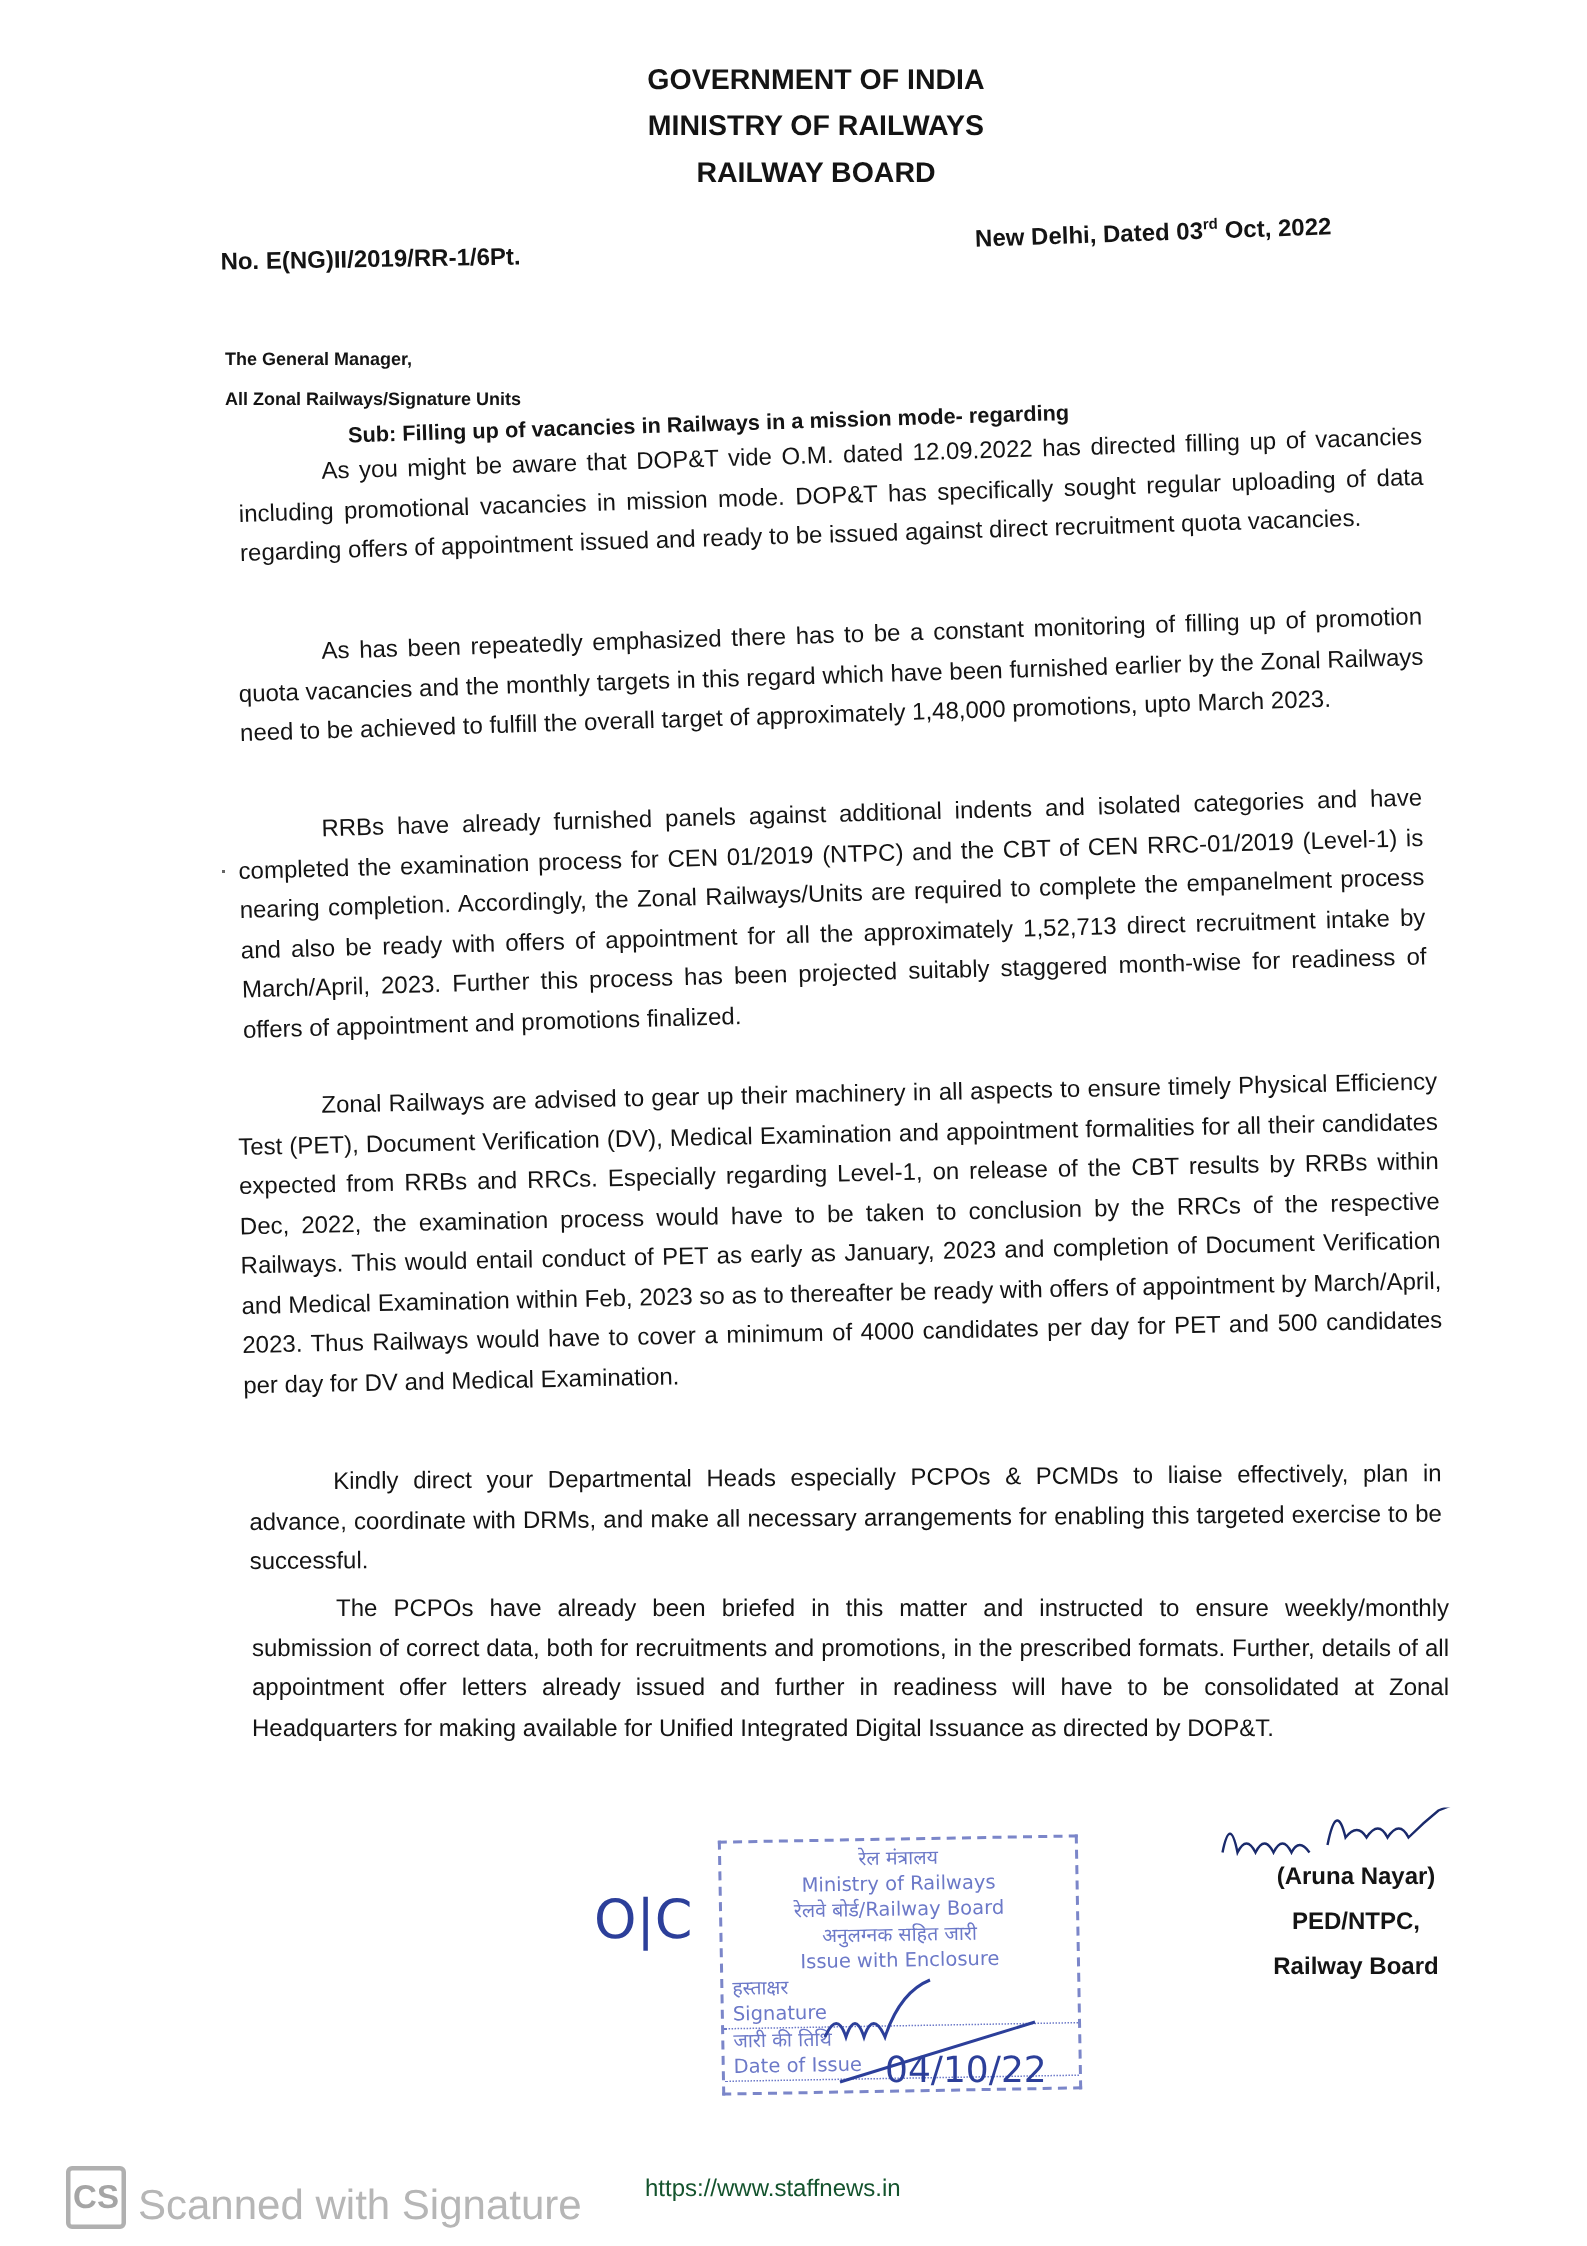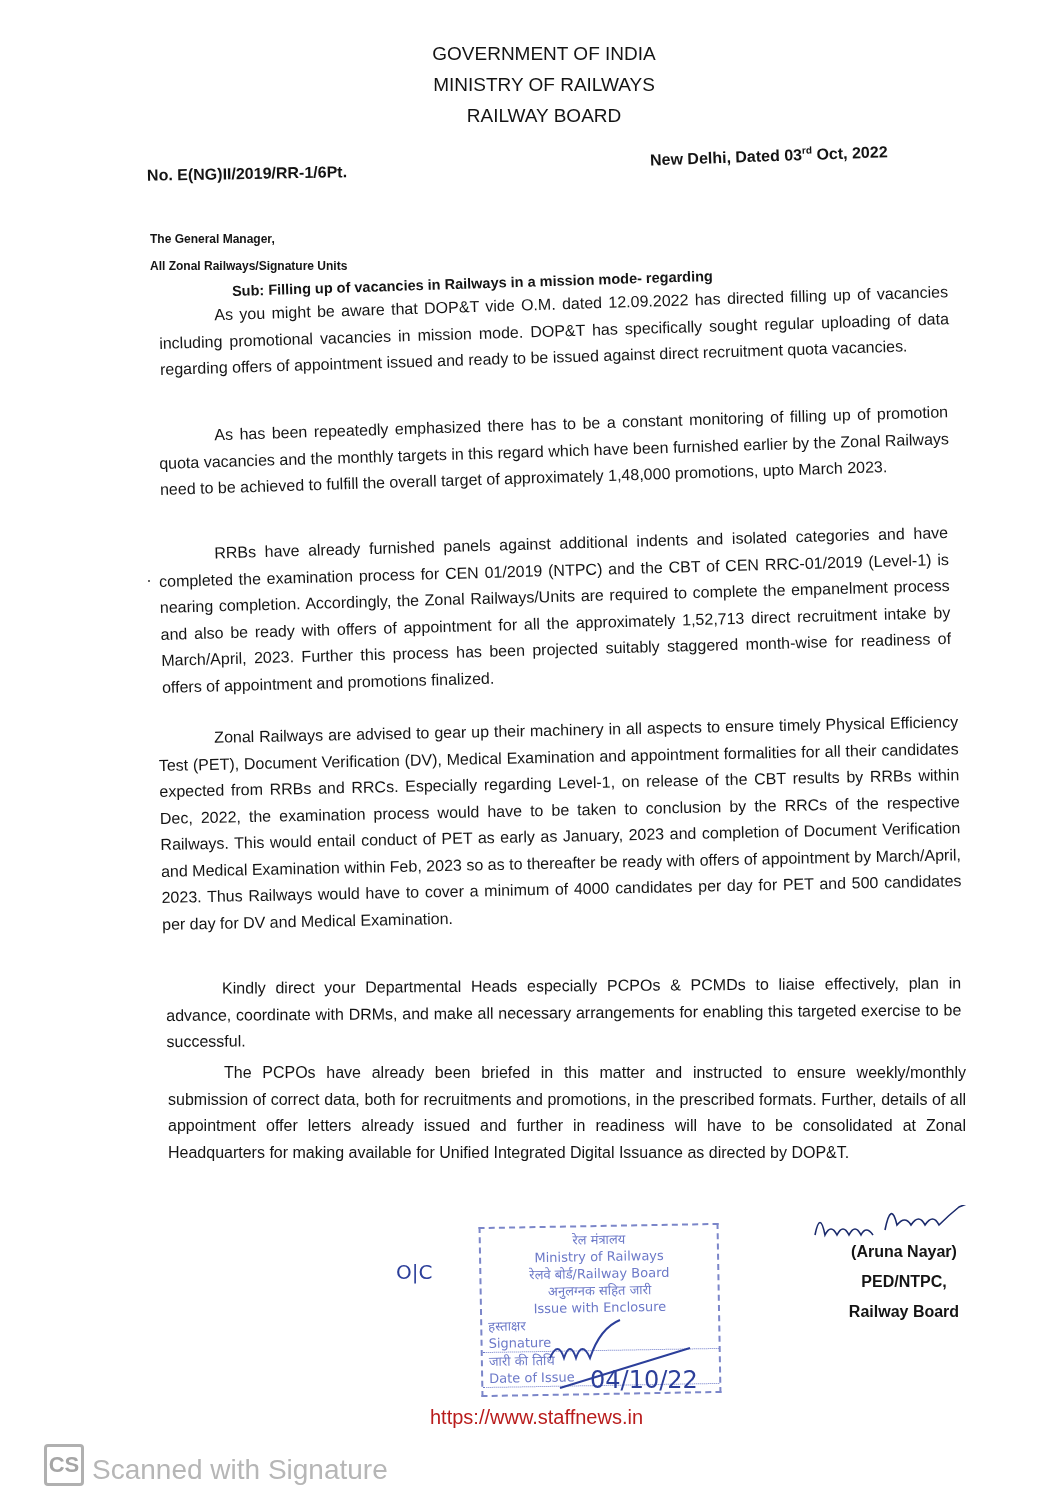--- a/index.html
+++ b/index.html
@@ -3,21 +3,21 @@
   <meta charset="utf-8">
   <style>
     html, body { margin: 0; padding: 0; background: #ffffff; }
     body {
       width: 1058px; height: 1497px; position: relative; overflow: hidden;
       font-family: "Liberation Sans", sans-serif; color: #141414;
     }
     .page { position: absolute; left: 0; top: 0; width: 1058px; height: 1497px; }
     .header-block {
       position: absolute; left: 0; width: 1058px; text-align: center;
-      font-weight: normal; font-size: 19px; line-height: 31px;
+      font-weight: bold; font-size: 19px; line-height: 31px;
     }
     .header-block div { margin-left: 30px; }
     .ref-no {
       position: absolute; left: 147px; top: 165px;
       font-weight: bold; font-size: 16px; transform: rotate(-1deg);
     }
     .dated {
       position: absolute; left: 650px; top: 146px;
       font-weight: bold; font-size: 16px; transform: rotate(-2deg);
     }
@@ -52,42 +52,42 @@
       transform: rotate(-1deg);
     }
     .stamp .line-left { text-align: left; padding-left: 6px; }
     .stamp .dots { border-bottom: 1px dotted #6c79c8; }
     .stamp-sig {
       position: absolute; left: 530px; top: 1318px; width: 170px; height: 80px;
       pointer-events: none;
     }
     .oc-note {
       position: absolute; left: 396px; top: 1260px;
-      font-family: "DejaVu Sans", sans-serif; font-size: 20px; color: #2c3f9a;
+      font-family: "DejaVu Sans", sans-serif; font-size: 36px; color: #2c3f9a;
     }
     .signature {
       position: absolute; left: 810px; top: 1205px; width: 200px; height: 40px;
     }
     .signatory {
       position: absolute; left: 840px; top: 1237px; width: 128px;
       font-weight: bold; font-size: 16px; line-height: 30px; text-align: center;
     }
     .footer-cs {
       position: absolute; left: 44px; top: 1444px;
       display: flex; align-items: flex-end; color: #b6b6b6;
       font-size: 28px;
     }
     .cs-logo {
       width: 40px; height: 42px; border: 3px solid #b0b0b0; border-radius: 4px;
       box-sizing: border-box; display: flex; align-items: center; justify-content: center;
       font-weight: bold; font-size: 22px; color: #a5a5a5; margin-right: 8px;
     }
     .footer-url {
-      position: absolute; left: 430px; top: 1406px;
-      font-size: 20px; color: #b91c1c;
+      position: absolute; left: 430px; top: 1451px;
+      font-size: 16px; color: #14532d;
     }
     .margin-dot {
       position: absolute; left: 148px; top: 580px; width: 2px; height: 2px; background: #666;
     }
   </style>
 </head>
 <body>
 
 <div class="page">
 

